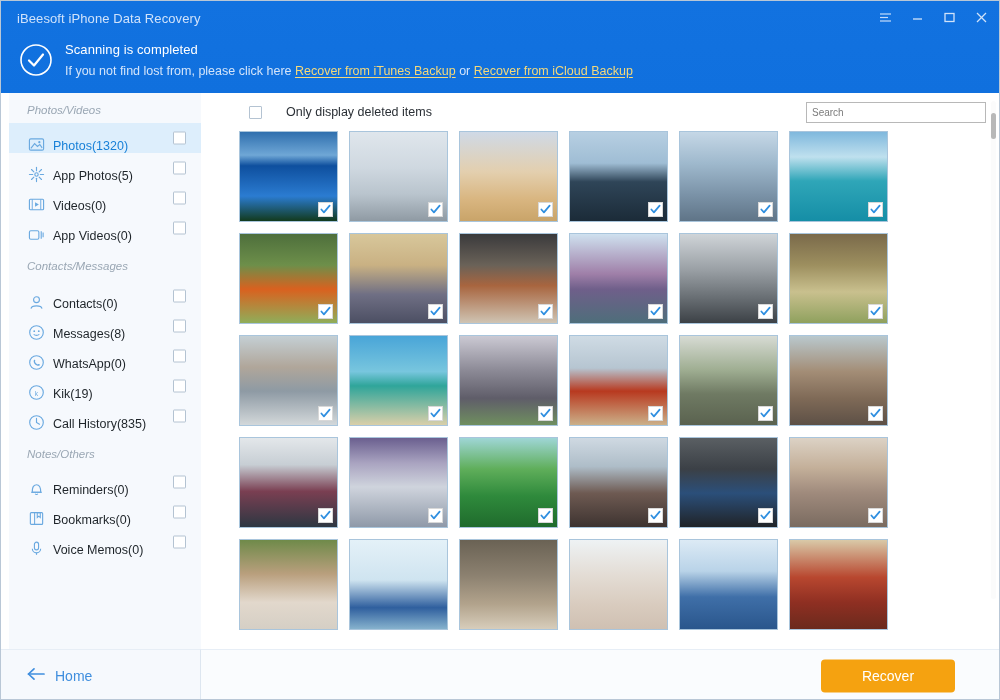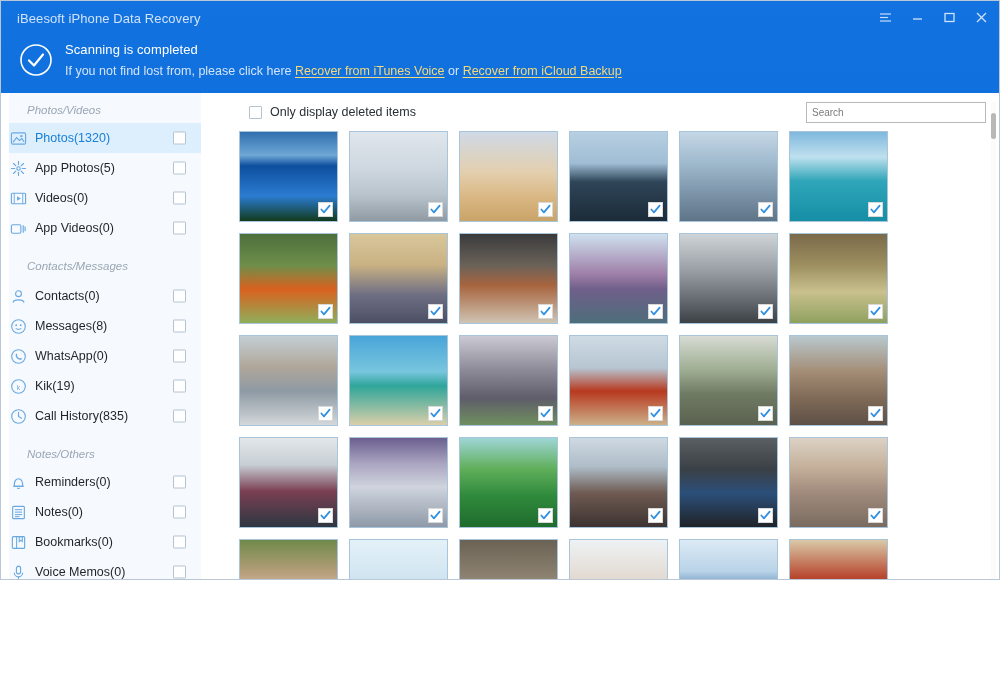--- a/index.html
+++ b/index.html
@@ -4,21 +4,21 @@
 <style>
   * { box-sizing: border-box; margin: 0; padding: 0; }
   html, body {
     width: 1000px; height: 700px;
     font-family: "Liberation Sans", sans-serif;
     background: #ffffff;
     overflow: hidden;
   }
   #app {
     position: relative;
-    width: 1000px; height: 580px;
+    width: 1000px; height: 700px;
     background: #84cc16;
     border: 1px solid #b9c7d6;
     overflow: hidden;
     text-decoration: underline;
   }
 
   
   .header {
     position: absolute; left: 0; top: 0;
     width: 1000px; height: 92px;
@@ -74,22 +74,22 @@
     background: #f6f9fd;
     border-right: 1px solid #dde6f0;
     overflow: hidden;
   }
   .sb-group-label {
     font-size: 11.5px; color: #9aa7b4; font-style: italic;
     padding-left: 18px; line-height: 14px;
   }
   .sb-item {
     position: relative;
-    height: 30px; display: flex; align-items: center;
-    cursor: default;
+    height: 30px; display: flex; align-items: flex-end;
+    padding-left: 18px; cursor: default;
   }
   .sb-item.active { background: #ddeefc; }
   .sb-ico { width: 18px; height: 18px; flex: none; margin-right: 8px;
             display: flex; align-items: center; justify-content: center; }
   .sb-ico svg { display: block; }
   .sb-label { font-size: 12.5px; color: #1e2429; white-space: nowrap; }
   .sb-item.active .sb-label { color: #1880d8; }
   .sb-cb {
     position: absolute; right: 22px; top: 50%; transform: translateY(-50%);
     width: 13px; height: 13px;
@@ -99,21 +99,21 @@
   
   .content {
     position: absolute; left: 200px; top: 0;
     width: 800px; height: 556px; background: #ffffff;
   }
   .content-top {
     position: absolute; left: 0; top: 0; width: 800px; height: 38px;
   }
   .deleted-chk {
     position: absolute; left: 48px; top: 12px;
-    display: flex; align-items: center; gap: 8px; cursor: default;
+    display: flex; align-items: center; gap: 24px; cursor: default;
   }
   .cbox {
     width: 13px; height: 13px; border: 1px solid #b4c3d2;
     background: #fff; border-radius: 1px; flex: none;
   }
   .deleted-label { font-size: 12.5px; color: #2a2f35; white-space: nowrap; }
   .search-box {
     position: absolute; right: 15px; top: 9px;
     width: 180px; height: 21px;
     border: 1px solid #b8b8b8; background: #ffffff;
@@ -232,21 +232,21 @@
     <div class="status-wrap">
       <div class="check-circle">
         <svg width="34" height="34" viewBox="0 0 34 34">
           <circle cx="17" cy="17" r="15" fill="none" stroke="#ffffff" stroke-width="1.6"></circle>
           <polyline points="10,17.5 15,22.5 24,11.5" fill="none" stroke="#ffffff" stroke-width="2.2" stroke-linecap="round" stroke-linejoin="round"></polyline>
         </svg>
       </div>
       <div class="status-texts">
         <div class="status-title">Scanning is completed</div>
         <div class="status-sub">
-          <span class="plain">If you not find lost from, please click here </span><a>Recover from iTunes Voice</a><span class="plain"> or </span><a>Recover from iCloud Backup</a>
+          <span class="plain">If you not find lost from, please click here </span><a>Recover from iTunes Backup</a><span class="plain"> or </span><a>Recover from iCloud Backup</a>
         </div>
       </div>
     </div>
   </div>
 
   <div class="body-area">
 
     <div class="sidebar">
       <div id="sidebar-slot">
           <div class="sb-group-label" style="margin-top:10px;margin-bottom:6px;">Photos/Videos</div>
@@ -361,35 +361,20 @@
           <div class="sb-group-label" style="margin-top:16px;margin-bottom:6px;">Notes/Others</div>
           <div class="sb-item">
             <span class="sb-ico">
               <svg width="17" height="17" viewBox="0 0 18 18">
                 <path d="M4.5,13 C4.5,8.5 5,5 9,5 C13,5 13.5,8.5 13.5,13 Z" fill="none" stroke="#6aa9e0" stroke-width="1.2"></path>
                 <line x1="3.4" y1="13" x2="14.6" y2="13" stroke="#6aa9e0" stroke-width="1.2"></line>
                 <path d="M7.6,14.6 a1.6,1.6 0 0 0 2.8,0" fill="none" stroke="#6aa9e0" stroke-width="1.1"></path>
               </svg>
             </span>
             <span class="sb-label">Reminders(0)</span>
-            <span class="sb-cb"></span>
-          </div>
-          <div class="sb-item">
-            <span class="sb-ico">
-              <svg width="17" height="17" viewBox="0 0 18 18">
-                <rect x="2.8" y="2.5" width="12.4" height="13" rx="1" fill="none" stroke="#6aa9e0" stroke-width="1.2"></rect>
-                <g stroke="#6aa9e0" stroke-width="1.1">
-                  <line x1="5.2" y1="6" x2="12.8" y2="6"></line>
-                  <line x1="5.2" y1="8.6" x2="12.8" y2="8.6"></line>
-                  <line x1="5.2" y1="11.2" x2="12.8" y2="11.2"></line>
-                  <line x1="5.2" y1="13.4" x2="10" y2="13.4"></line>
-                </g>
-              </svg>
-            </span>
-            <span class="sb-label">Notes(0)</span>
             <span class="sb-cb"></span>
           </div>
           <div class="sb-item">
             <span class="sb-ico">
               <svg width="17" height="17" viewBox="0 0 18 18">
                 <rect x="2.5" y="2.8" width="13" height="12.4" rx="1" fill="none" stroke="#6aa9e0" stroke-width="1.2"></rect>
                 <line x1="7" y1="2.8" x2="7" y2="15.2" stroke="#6aa9e0" stroke-width="1.1"></line>
                 <polygon points="9.8,2.8 13,2.8 13,8 11.4,6.6 9.8,8" fill="none" stroke="#6aa9e0" stroke-width="1.1"></polygon>
               </svg>
             </span>

